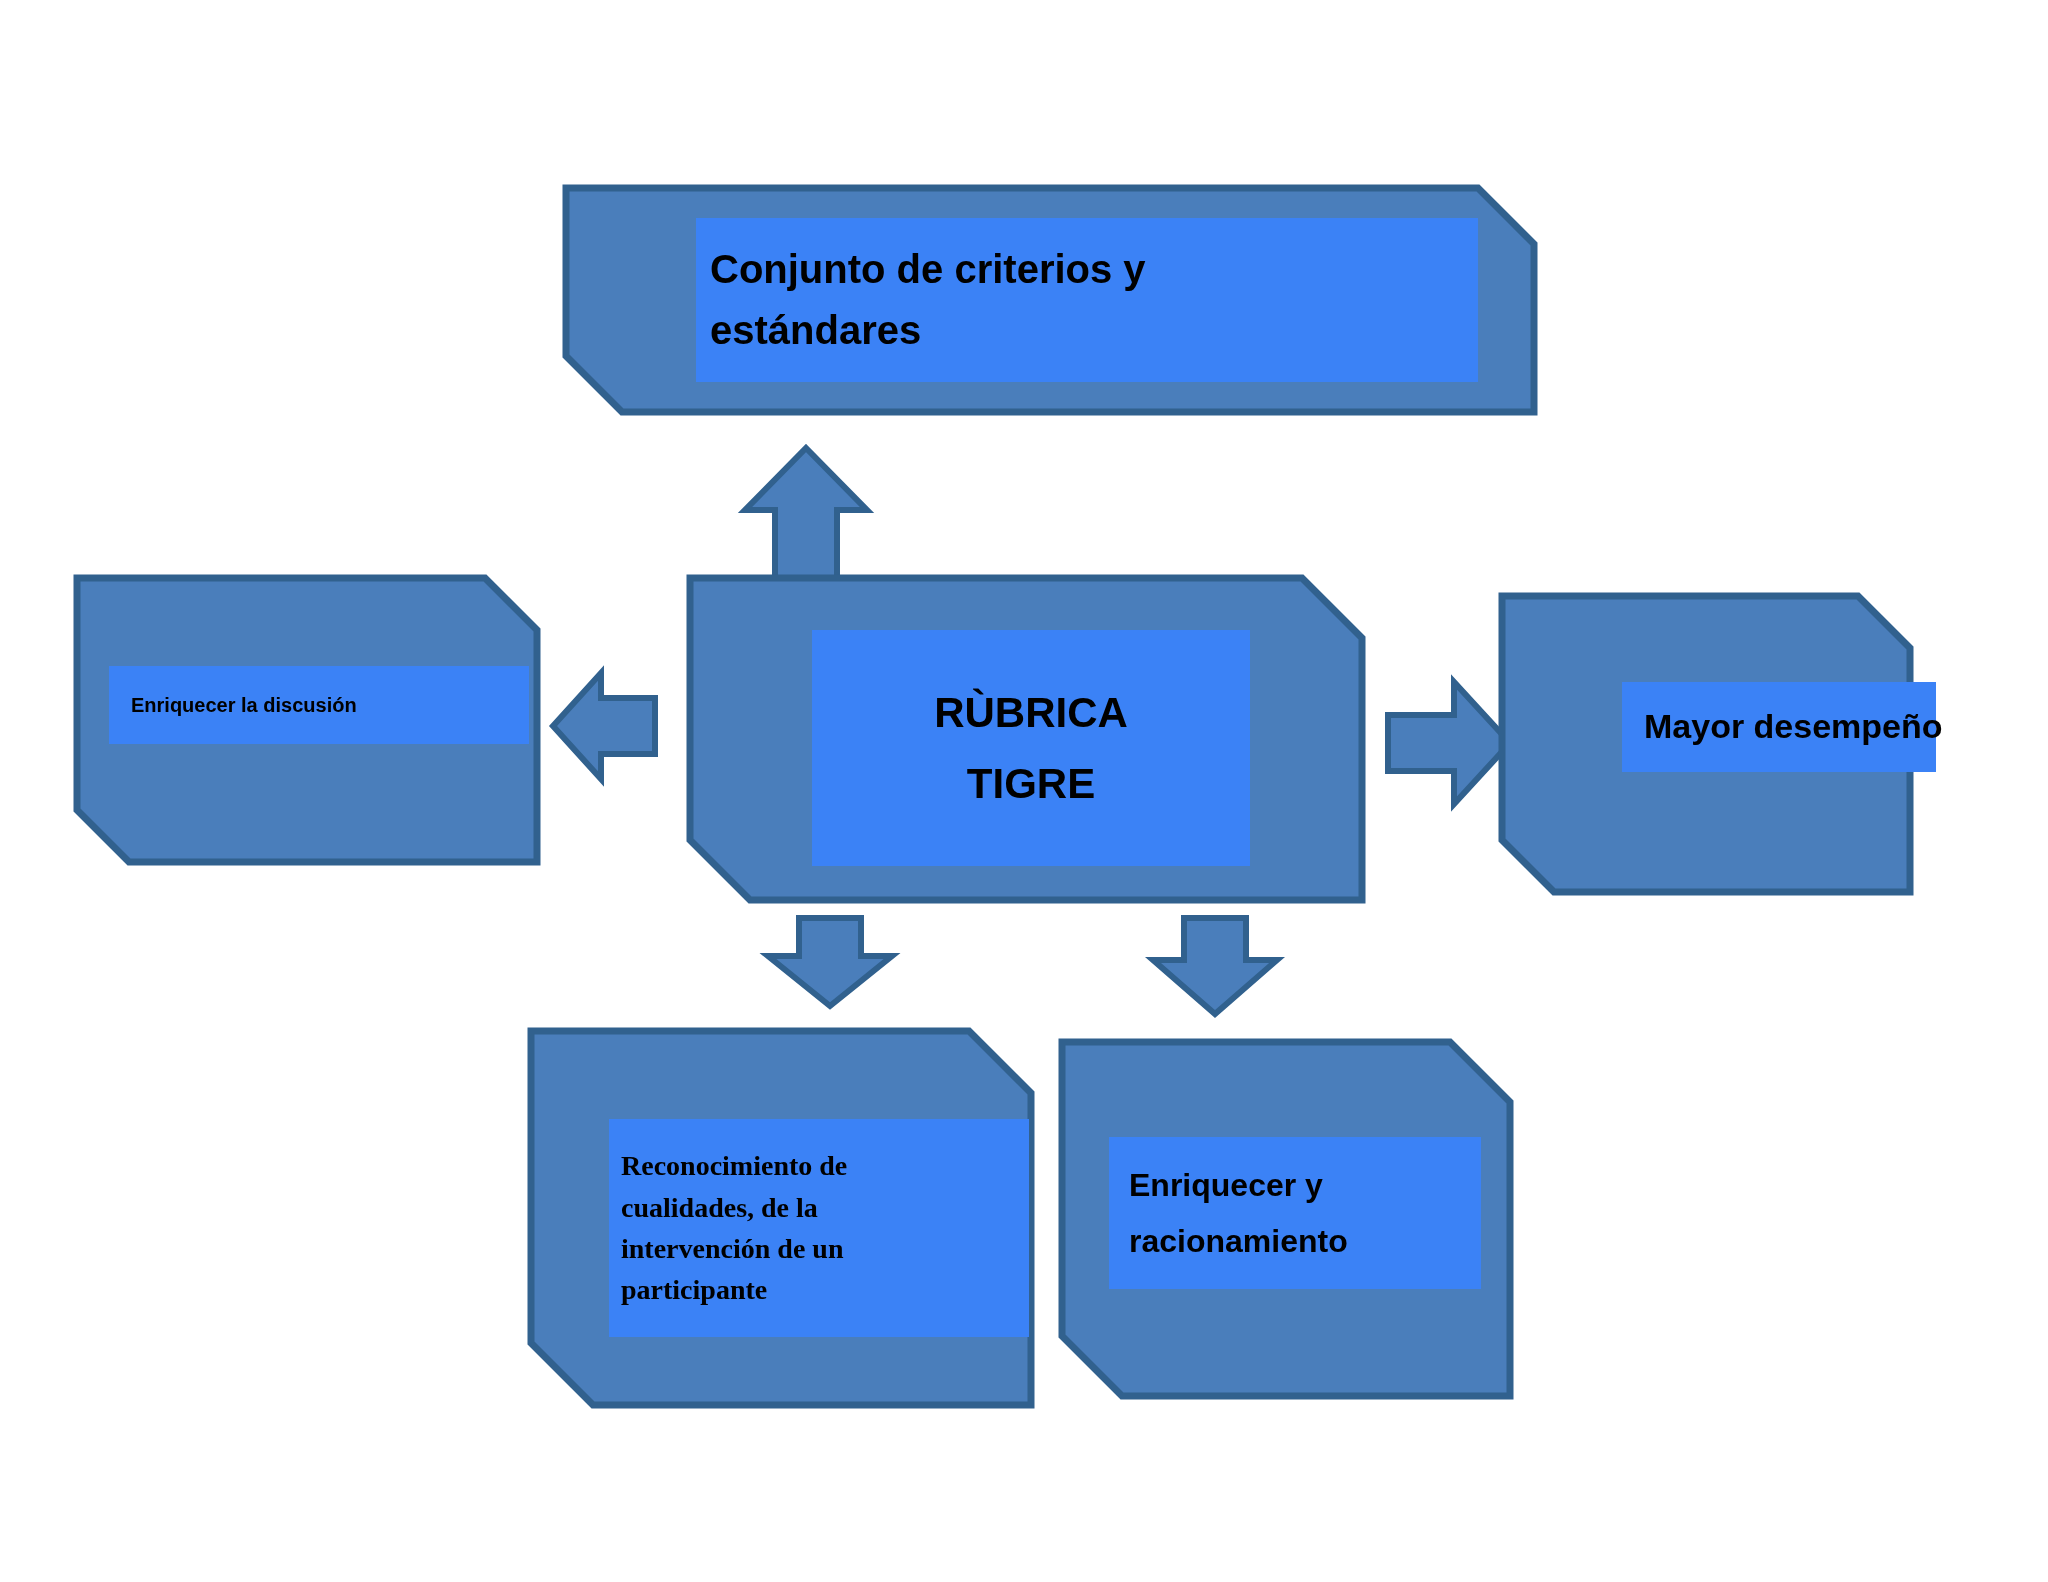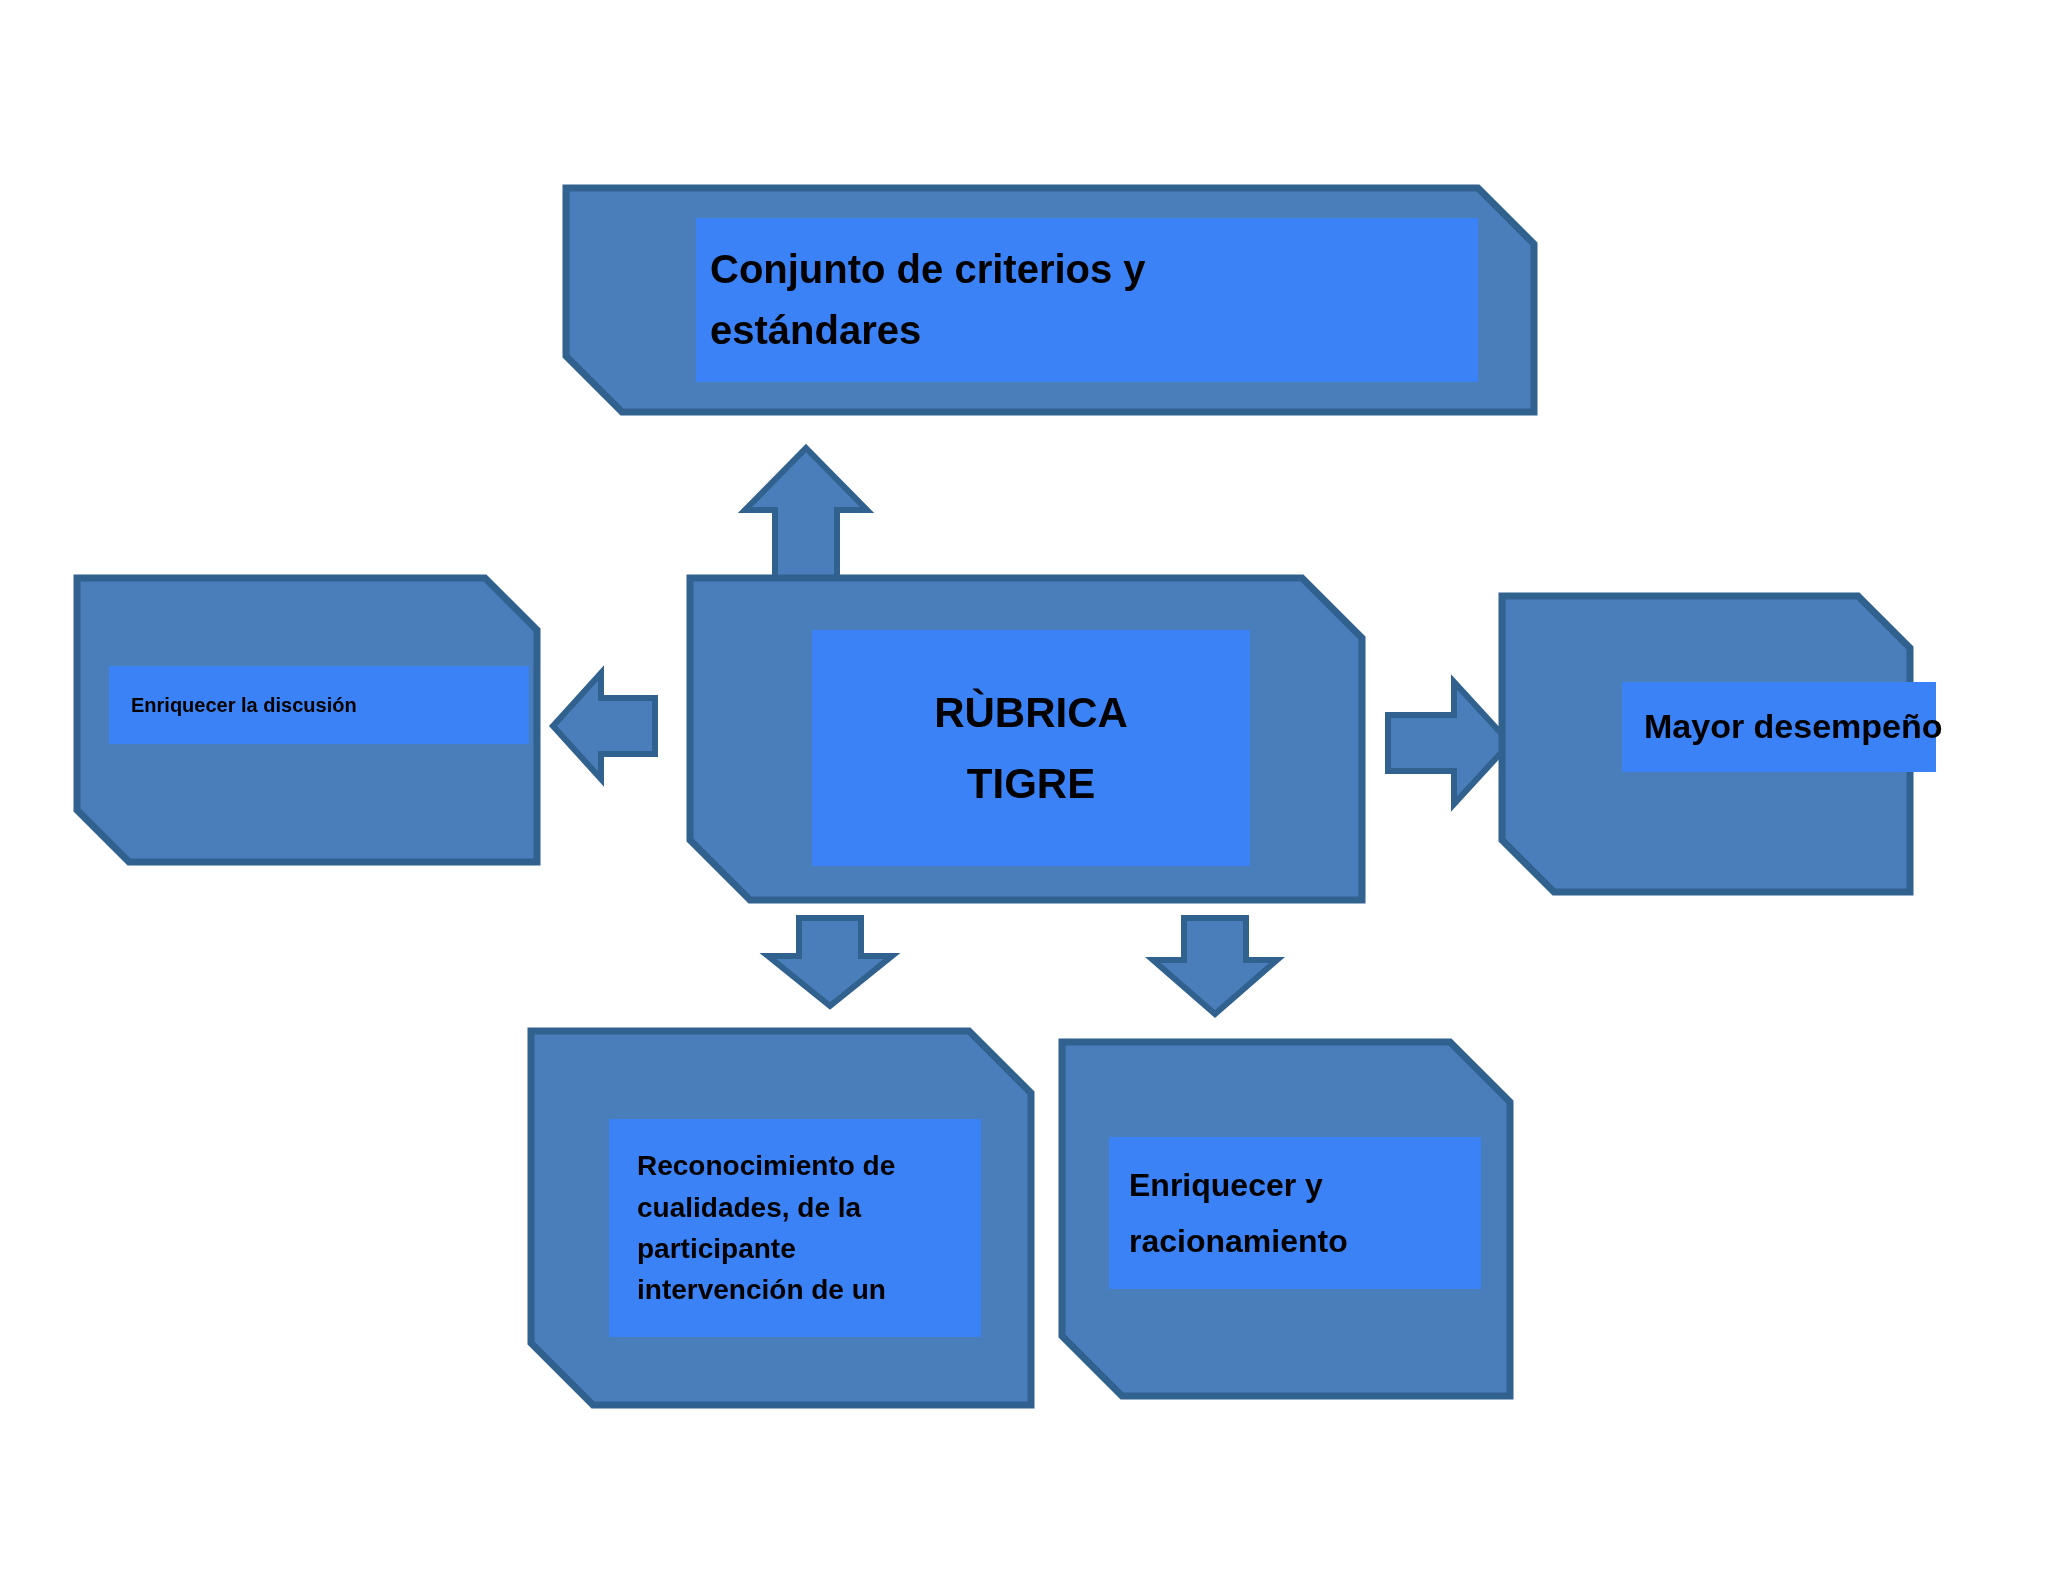--- a/index.html
+++ b/index.html
@@ -78,22 +78,22 @@
   }
 
   #node-mayor { left: 1502px; top: 596px; width: 408px; height: 296px; }
   #node-mayor .label-box {
     left: 120px; top: 86px; width: 314px; height: 90px;
     font-size: 34px; padding-left: 22px;
   }
 
   #node-reconocimiento { left: 531px; top: 1031px; width: 500px; height: 374px; }
   #node-reconocimiento .label-box {
-    left: 78px; top: 88px; width: 372px; height: 218px;
-    font-size: 28px; padding-left: 28px; line-height: 1.48;
+    left: 78px; top: 88px; width: 420px; height: 218px;
+    font-size: 28px; padding-left: 12px; line-height: 1.48; font-family: Liberation Serif, serif;
   }
 
   #node-pensamiento { left: 1062px; top: 1042px; width: 448px; height: 354px; }
   #node-pensamiento .label-box {
     left: 47px; top: 95px; width: 372px; height: 152px;
     font-size: 32px; padding-left: 20px; line-height: 1.75;
   }
 
   
   #arrow-up      { left: 745px;  top: 448px;  width: 122px; height: 140px; }
@@ -175,22 +175,22 @@
     </svg>
   </div>
 
   <div class="node" id="node-reconocimiento">
     <svg viewBox="0 0 500 374" preserveAspectRatio="none">
       <polygon points="0,0 438,0 500,62 500,374 62,374 0,312" fill="#4a7ebb" stroke="#31618e" stroke-width="7"></polygon>
     </svg>
     <div class="label-box">
       <span class="line">Reconocimiento de</span>
       <span class="line">cualidades, de la</span>
+      <span class="line">intervención de un</span>
       <span class="line">participante</span>
-      <span class="line">intervención de un</span>
     </div>
   </div>
 
   <div class="node" id="node-pensamiento">
     <svg viewBox="0 0 448 354" preserveAspectRatio="none">
       <polygon points="0,0 388,0 448,60 448,354 60,354 0,294" fill="#4a7ebb" stroke="#31618e" stroke-width="7"></polygon>
     </svg>
     <div class="label-box">
       <span class="line">Enriquecer y</span>
       <span class="line">racionamiento</span>

